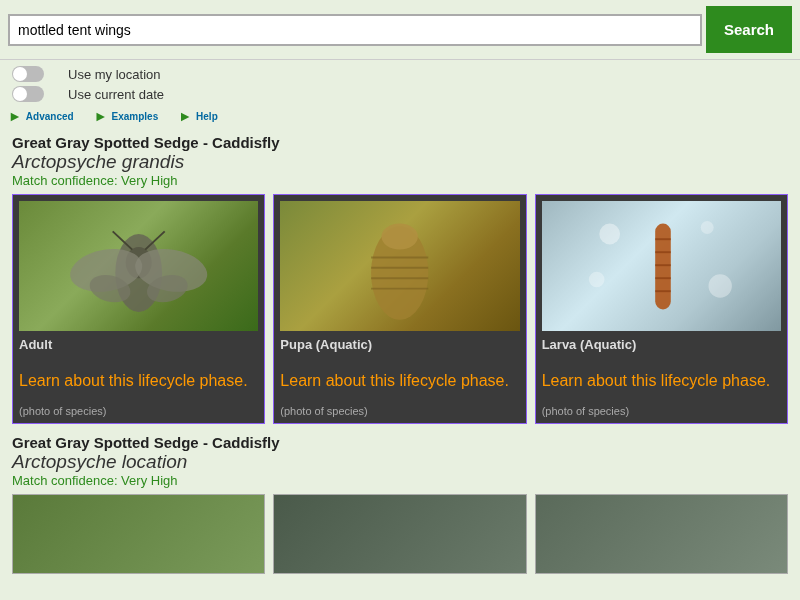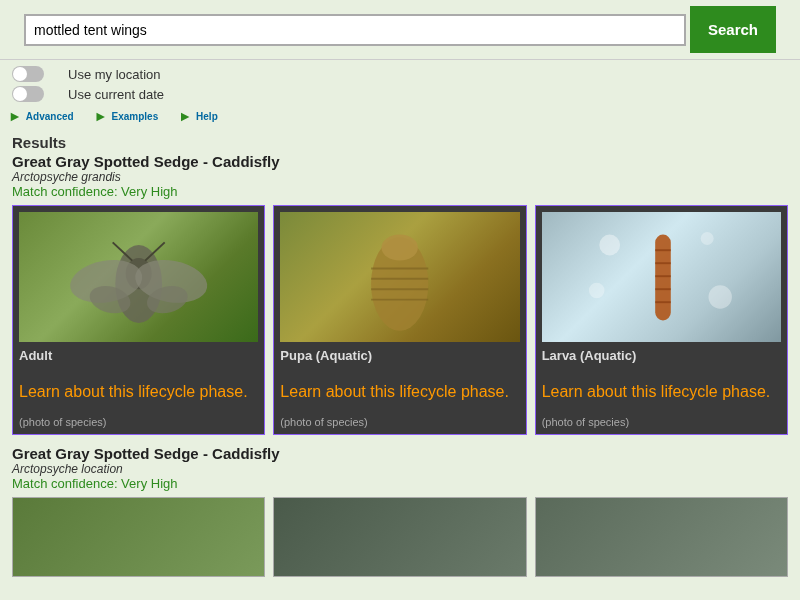--- a/index.html
+++ b/index.html
@@ -9,21 +9,21 @@
       width: 800px;
       min-height: 600px;
       font-size: 14px;
       color: #333;
     }
 
     
     .search-bar {
       display: flex;
       align-items: center;
-      padding: 6px 24px;
+      padding: 6px 8px;
       background-color: #e8f0e0;
       border-bottom: 1px solid #ccc;
     }
     .search-input {
       flex: 1;
       height: 32px;
       border: 2px solid #aaa;
       padding: 4px 8px;
       font-size: 14px;
       outline: none;
@@ -110,21 +110,21 @@
       margin-bottom: 2px;
     }
     .species-title {
       font-size: 15px;
       font-weight: bold;
       color: #222;
     }
     .species-scientific {
       font-style: italic;
       color: #333;
-      font-size: 12px;
+      font-size: 19px;
     }
     .match-confidence {
       color: #2e8b1e;
       font-size: 13px;
       margin-bottom: 6px;
     }
 
     
     .cards-container {
       display: flex;
@@ -233,21 +233,20 @@
     <span class="nav-chevron">►</span>
     <span class="nav-link-label">Examples</span>
   </div>
   <div class="nav-link-item">
     <span class="nav-chevron">►</span>
     <span class="nav-link-label">Help</span>
   </div>
 </div>
 
 <div class="results-section">
-  <div class="results-heading">Results</div>
 
   <div>
     <div class="species-title">Great Gray Spotted Sedge - Caddisfly</div>
     <div class="species-scientific">Arctopsyche grandis</div>
     <div class="match-confidence">Match confidence: Very High</div>
 
     <div class="cards-container">
 
       <div class="card">
         <div class="card-img-placeholder card-img-adult">

